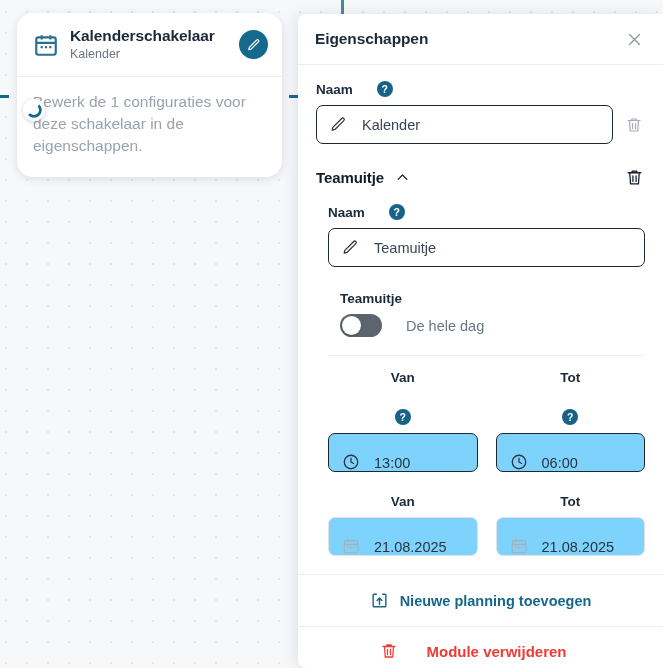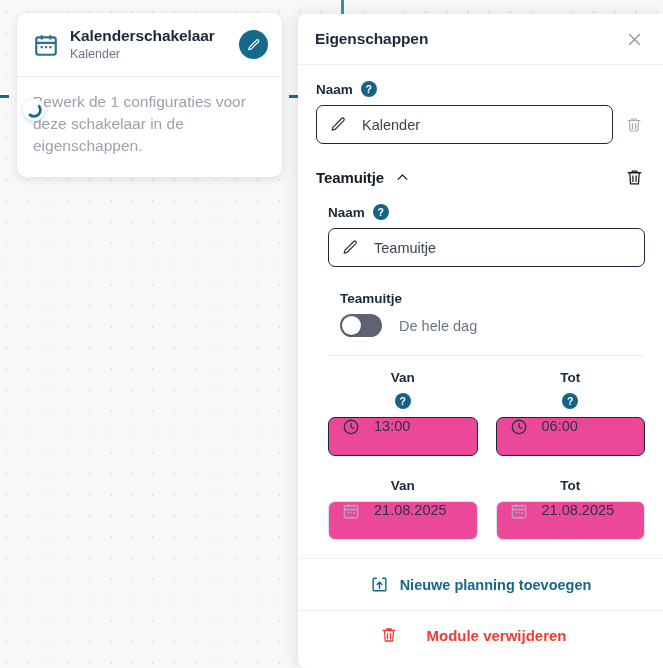--- a/index.html
+++ b/index.html
@@ -30,21 +30,21 @@
     position: absolute; left: 645px; top: 110px; width: 12px; height: 52px;
     border: 3px solid #3f8ea3; border-left: none;
     border-radius: 0 4px 4px 0;
     background: transparent;
   }
 
   
   .node {
     position: absolute; left: 17px; top: 13px; width: 265px;
     background: #ffffff;
-    border-radius: 10px;
+    border-radius: 16px;
     box-shadow: 0 2px 10px rgba(25,35,60,.13);
     overflow: hidden;
   }
   .node-head {
     display: flex; align-items: center; gap: 11px;
     padding: 13px 14px 13px 16px;
     border-bottom: 1px solid #eceef2;
     position: relative;
   }
   .node-icon { width: 26px; height: 26px; flex: 0 0 26px; color: #2a6f8e; }
@@ -98,21 +98,21 @@
   .panel-title { font-size: 15.5px; font-weight: bold; color: #1b2a3a; letter-spacing: -.1px; }
   .close-btn {
     width: 22px; height: 22px; border: none; background: transparent; cursor: pointer;
     color: #8d95a1; display: flex; align-items: center; justify-content: center; padding: 0;
   }
   .close-btn svg { width: 17px; height: 17px; }
 
   .panel-body { flex: 1 1 auto; overflow: hidden; }
 
   .field-block { padding: 16px 18px 0 18px; }
-  .label-row { display: flex; align-items: center; gap: 8px; margin-bottom: 8px; }
+  .label-row { display: flex; align-items: center; gap: 24px; margin-bottom: 8px; }
   .label { font-size: 13.5px; font-weight: bold; color: #1b2a3a; }
   .help {
     width: 16px; height: 16px; border-radius: 50%; background: #176287;
     color: #fff; font-size: 10.5px; font-weight: bold;
     display: flex; align-items: center; justify-content: center; cursor: pointer;
     line-height: 1; flex: 0 0 16px;
   }
 
   .input-row { display: flex; align-items: center; gap: 10px; }
   .textfield {
@@ -140,41 +140,41 @@
   .section-trash {
     width: 22px; height: 22px; border: none; background: transparent; padding: 0;
     cursor: pointer; color: #141c26; display: flex; align-items: center; justify-content: center;
   }
   .section-trash svg { width: 19px; height: 19px; }
 
   .sub { padding-left: 12px; }
 
   .toggle-block { padding: 24px 18px 0 30px; }
   .toggle-label { font-size: 13.5px; font-weight: bold; color: #1b2a3a; margin-bottom: 8px; }
-  .toggle-row { display: flex; align-items: center; gap: 17px; }
+  .toggle-row { display: flex; align-items: center; gap: 24px; }
   .switch {
     width: 42px; height: 23px; border-radius: 12px; background: #5d6470;
     position: relative; cursor: pointer; flex: 0 0 42px;
   }
   .switch .knob {
     position: absolute; left: 2px; top: 2px; width: 19px; height: 19px;
     border-radius: 50%; background: #ffffff;
     box-shadow: 0 1px 2px rgba(0,0,0,.25);
   }
   .switch-text { font-size: 14.5px; color: #6b7684; }
 
   .divider { height: 1px; background: #eceef2; margin: 18px 18px 0 18px; }
 
   .two-col { display: flex; gap: 18px; padding: 14px 18px 0 18px; }
   .col { flex: 1 1 0; min-width: 0; }
   .col .label-row { margin-bottom: 8px; flex-direction: column; }
 
   .picker {
-    display: flex; align-items: flex-start; gap: 14px;
-    height: 39px; padding: 0 13px; border-radius: 7px; background: #ec4899;
+    display: flex; align-items: flex-end; gap: 14px;
+    height: 39px; padding: 0 13px; border-radius: 7px; background: #7dd3fc;
     cursor: pointer;
   }
   .picker.strong { border: 1px solid #1d2735; }
   .picker.light  { border: 1px solid #dfe3e9; }
   .picker .pi { width: 18px; height: 18px; flex: 0 0 18px; }
   .picker.strong .pi { color: #2b3442; }
   .picker.light  .pi { color: #aab1bb; }
   .picker .val { font-size: 14.5px; color: #2b3442; }
 
   .add-row {

